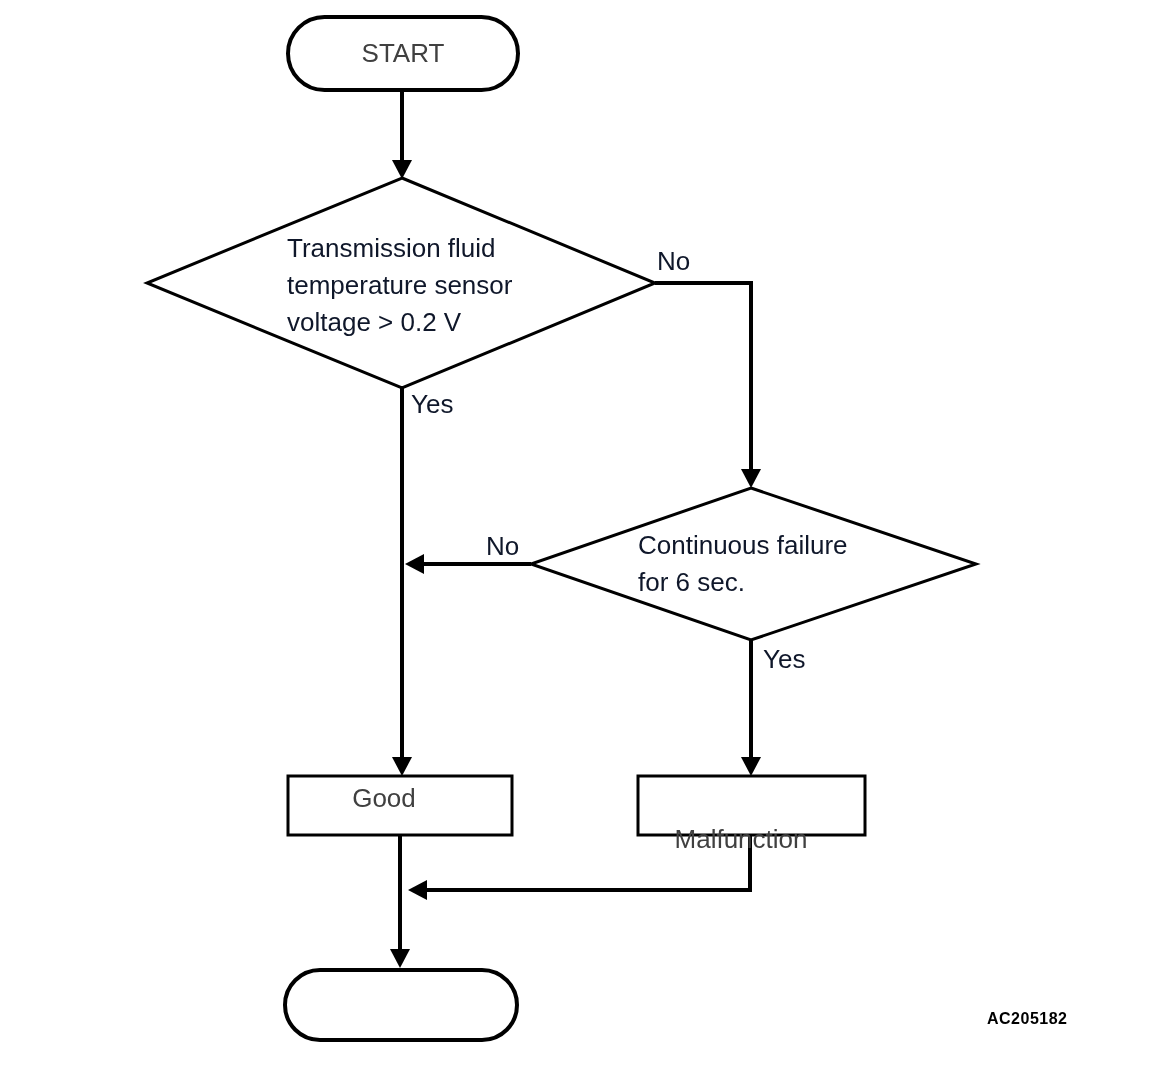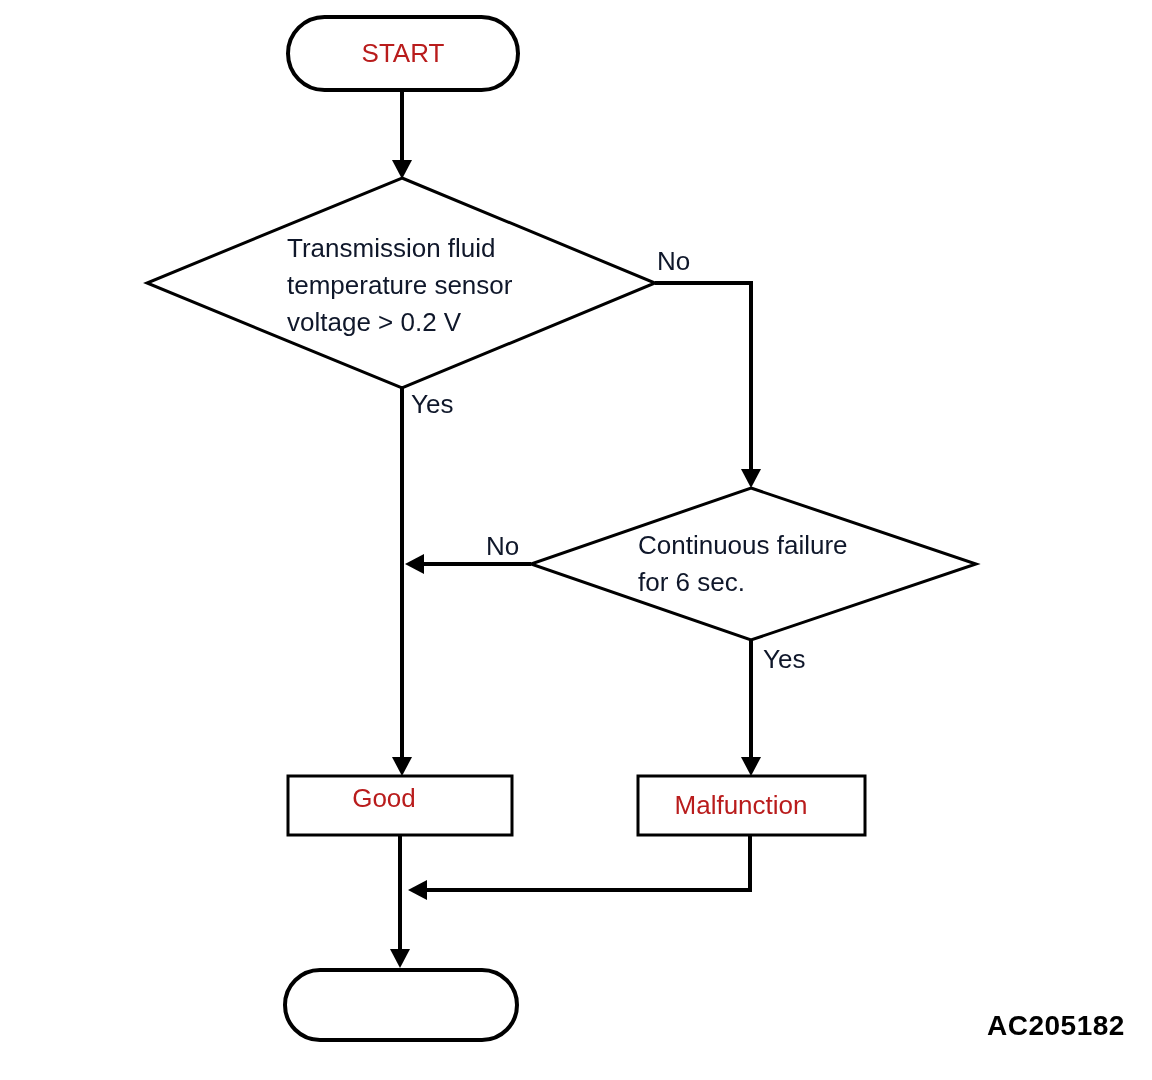--- a/index.html
+++ b/index.html
@@ -25,29 +25,29 @@
     line-height: 1.1;
     color: #0f172a;
     white-space: pre-line;
   }
   .node-lbl {
     position: absolute;
     display: flex;
     align-items: center;
     justify-content: center;
     font-size: 26px;
-    color: #b91c1c;
+    color: #404040;
   }
   .diamond-text {
     line-height: 37px;
     text-align: left;
   }
   .figure-code {
     position: absolute;
-    font-size: 28px;
+    font-size: 16px;
     font-weight: bold;
     letter-spacing: 0.5px;
   }
 </style>
 </head>
 <body>
 
 <div class="stage">
 
   <svg class="canvas" width="1152" height="1080" viewBox="0 0 1152 1080">
@@ -98,18 +98,18 @@
 
   <div class="lbl diamond-text" style="left:638px; top:527px; width:250px;">Continuous failure
 for 6 sec.</div>
 
   <div class="lbl" style="left:486px; top:532px;">No</div>
 
   <div class="lbl" style="left:763px; top:645px;">Yes</div>
 
   <div class="node-lbl" style="left:272px; top:776px; width:224px; height:45px;">Good</div>
 
-  <div class="node-lbl" style="left:638px; top:776px; width:206px; height:59px;">Malfunction</div>
+  <div class="node-lbl" style="left:638px; top:810px; width:206px; height:59px;">Malfunction</div>
 
 
   <div class="figure-code" style="left:987px; top:1010px;">AC205182</div>
 
 </div>
 
 </body></html>

